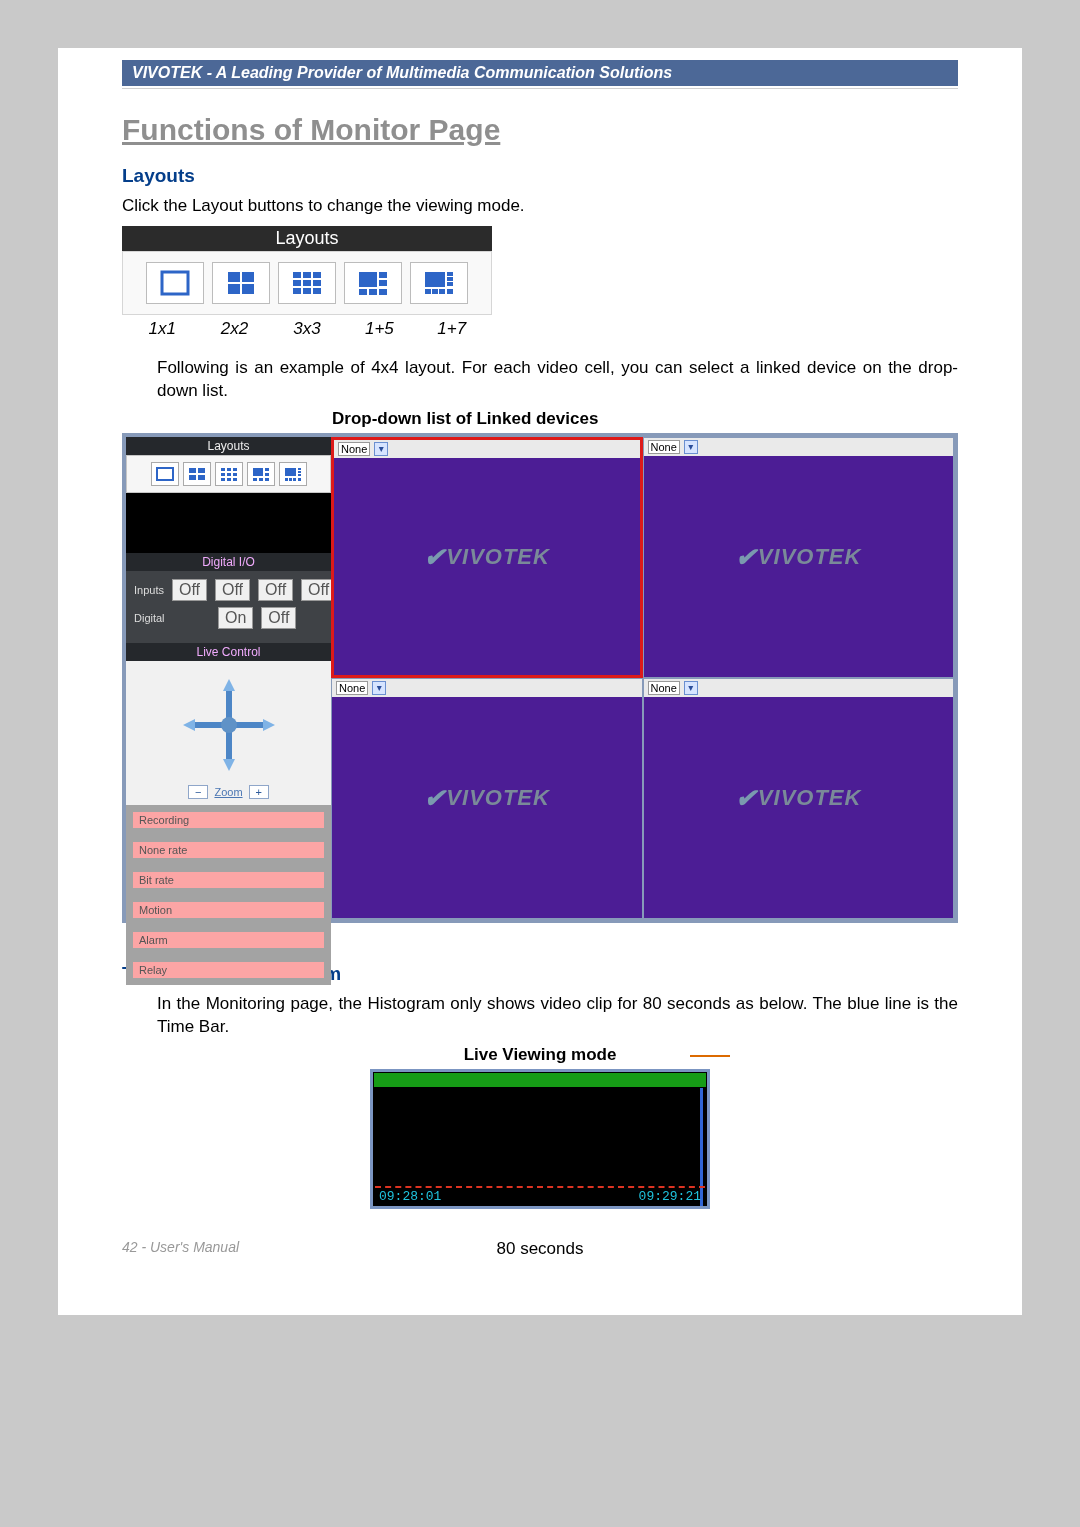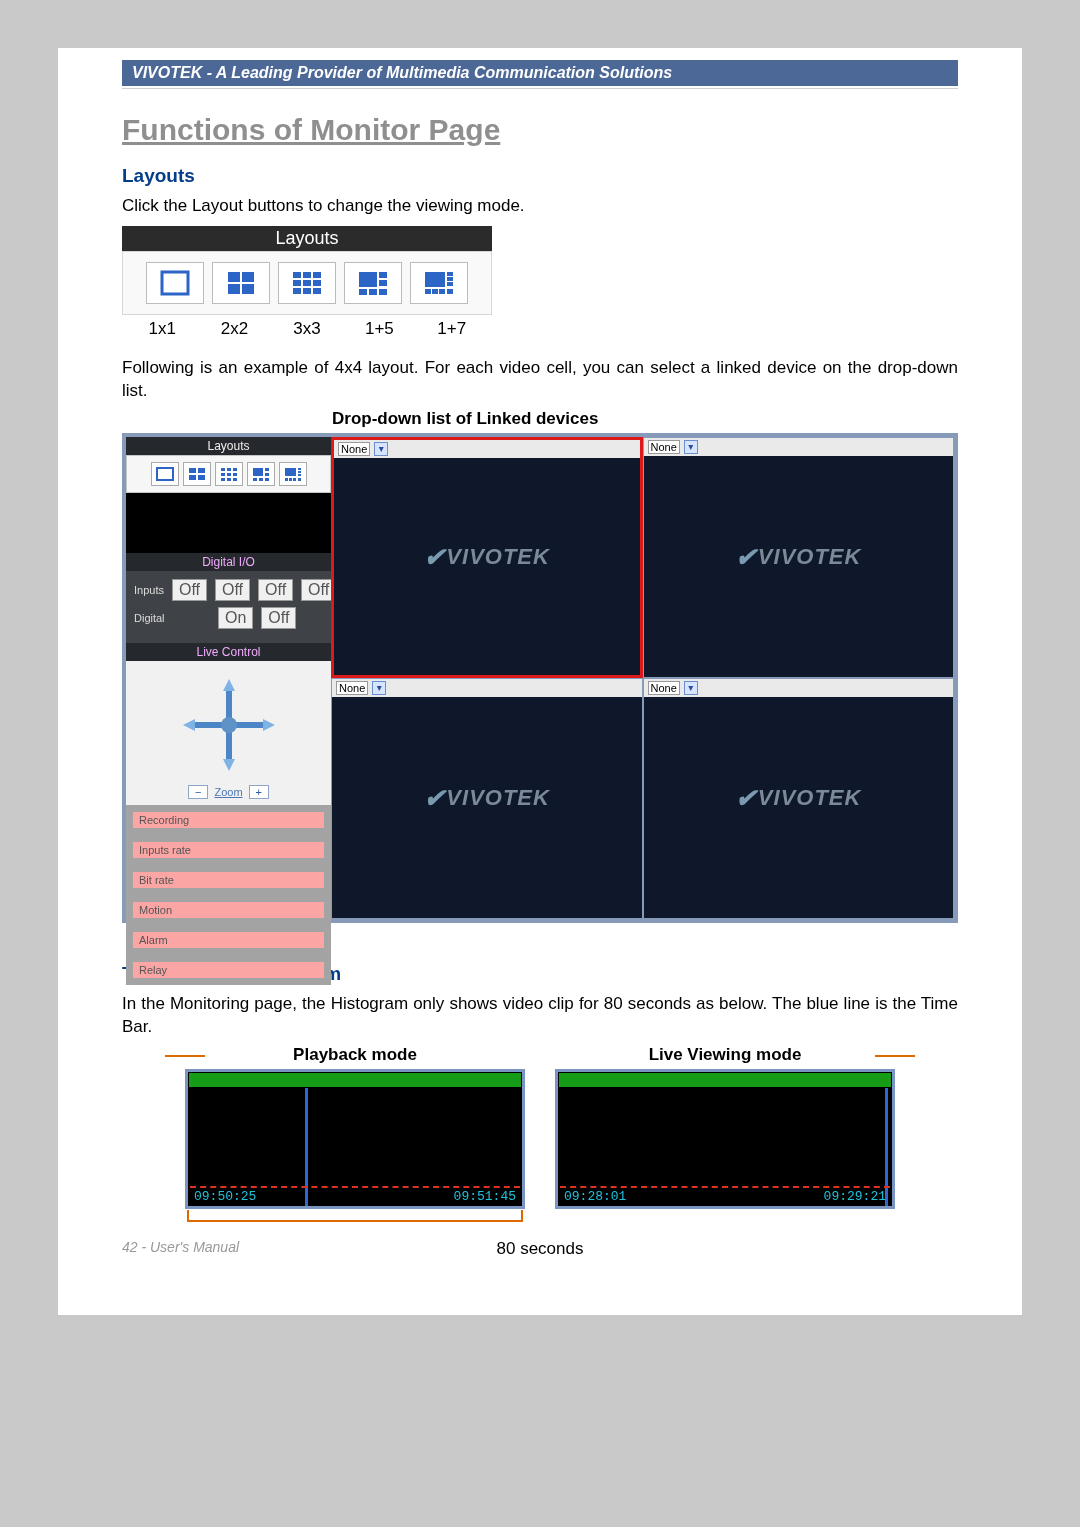--- a/index.html
+++ b/index.html
@@ -37,21 +37,21 @@
     text-decoration: underline;
   }
   h2.sub {
     color: #043e8a;
     font-size: 19px;
     font-weight: bold;
     margin-top: 18px;
     margin-bottom: 8px;
   }
   .body-text { font-size: 17px; color: #000; line-height: 1.35; }
-  .justify { text-align: justify; }
+  .justify { text-align: justify; margin-left: 35px; }
 
   
   .layouts-bar {
     width: 370px;
     margin-top: 8px;
   }
   .layouts-title {
     background: #2b2b2b;
     color: #fff;
     text-align: center;
@@ -71,20 +71,21 @@
     background: #fff;
     border: 1px solid #bcbcbc;
     display: flex; align-items: center; justify-content: center;
   }
   .layout-btn svg { width: 36px; height: 30px; }
   .layouts-caps {
     display: flex;
     gap: 8px;
     padding: 4px 8px 0 8px;
     justify-content: space-around;
+    font-style: italic;
   }
   .layouts-caps span { font-size: 17px; color:#000; width:58px; text-align:center; }
 
   
   .figure-labels {
     display: flex;
     justify-content: space-between;
     font-weight: bold;
     font-size: 17px;
     margin-top: 6px;
@@ -147,21 +148,21 @@
   .stats div { border:7px solid #a3a3a3; padding:2px 6px; font-size:11px; color:#555; background:#fca5a5; }
 
   .grid-area {
     flex: 1;
     display: grid;
     grid-template-columns: 1fr 1fr;
     grid-template-rows: 1fr 1fr;
   }
   .cell {
     position: relative;
-    background: #0f172a;
+    background: #4c1d95;
     border: 1px solid #879ab9;
     display:flex; align-items:center; justify-content:center;
   }
   .cell.focused { border: 3px solid #dd1a1a; }
   .cell-top {
     position:absolute; top:0; left:0; right:0;
     background:#eaeaea;
     padding:2px 4px;
     display:flex; align-items:center; gap:4px;
   }
@@ -407,21 +408,21 @@
             </svg>
             <div class="home"></div>
           </div>
           <div class="zoomrow">
             <span class="zbtn">−</span>
             <span style="align-self:center;color:#4b76b3;text-decoration:underline;">Zoom</span>
             <span class="zbtn">+</span>
           </div>
           <div class="stats">
             <div>Recording</div>
-            <div>Inputs rate</div>
+            <div>None rate</div>
             <div>Bit rate</div>
             <div>Motion</div>
             <div>Alarm</div>
             <div>Relay</div>
           </div>
         </div>
       </div>
       <div class="grid-area">
         <div class="cell focused">
           <div class="cell-top">
@@ -451,41 +452,20 @@
           </div>
           <span class="vlogo"><span class="vlogo-sym">✔</span><span>VIVOTEK</span></span>
         </div>
       </div>
     </div>
 
     <h2 class="sub" style="margin-top:40px;">Time Bar and Histogram</h2>
     <div class="body-text justify">In the Monitoring page, the Histogram only shows video clip for 80 seconds as below. The blue line is the Time Bar.</div>
 
     <div class="timebars">
-      <div class="tb-col">
-        <div style="position:relative;">
-          <span class="tb-label">Playback mode</span>
-          <div class="annot" style="left:-20px; top:10px; width:40px; height:2px; border-top:2px solid #dc6a00;"></div>
-        </div>
-        <div class="tb-box">
-          <div class="tb-green"></div>
-          <div class="tb-body">
-            <div class="tb-blue" style="left:35%;"></div>
-            <div class="tb-dash"></div>
-            <div class="tb-times">
-              <span>09:50:25</span>
-              <span>09:51:45</span>
-            </div>
-          </div>
-        </div>
-
-        <div class="annot" style="left:2px; top:175px; width:336px; border-top:2px solid #dc6a00;"></div>
-        <div class="annot" style="left:2px; top:165px; height:10px; border-left:2px solid #dc6a00;"></div>
-        <div class="annot" style="left:336px; top:165px; height:10px; border-left:2px solid #dc6a00;"></div>
-      </div>
       <div class="tb-col">
         <div style="position:relative;">
           <span class="tb-label">Live Viewing mode</span>
           <div class="annot" style="right:-20px; top:10px; width:40px; height:2px; border-top:2px solid #dc6a00;"></div>
         </div>
         <div class="tb-box">
           <div class="tb-green"></div>
           <div class="tb-body">
             <div class="tb-blue" style="right:4px;"></div>
             <div class="tb-dash"></div>

